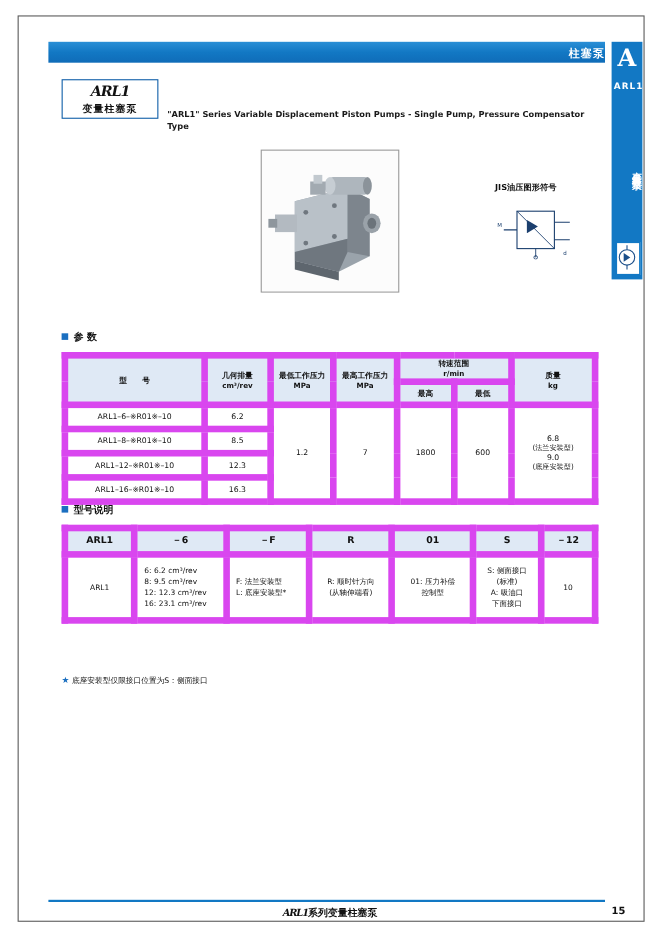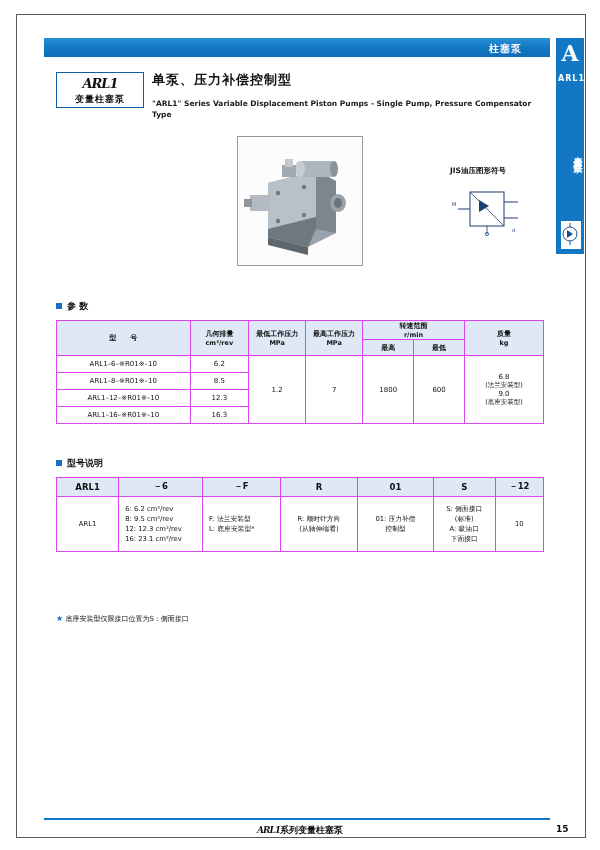--- a/index.html
+++ b/index.html
@@ -15,21 +15,21 @@
     position:absolute;left:16px;top:14px;width:568px;height:822px;
     border:1px solid #5b5b5b;
   }
 
   
   .hdr-bar{
     position:absolute;left:44px;top:38px;width:506px;height:19px;
     background:linear-gradient(to bottom,#2a8fd6 0%,#1278c4 50%,#0f6cb8 100%);
   }
   .hdr-bar .t{
-    position:absolute;right:28px;top:4px;color:#fff;font-size:10px;font-weight:bold;
+    position:absolute;right:0;top:4px;color:#fff;font-size:10px;font-weight:bold;
     letter-spacing:1px;
   }
 
   
   .side-tab{
     position:absolute;left:556px;top:38px;width:28px;height:216px;
     background:#1278c4;
   }
   .side-tab .letter{
     position:absolute;left:0;top:2px;width:28px;text-align:center;
@@ -89,21 +89,21 @@
   .sec{
     position:absolute;font-size:9px;font-weight:bold;color:#111;
   }
   .sec .sq{
     display:inline-block;width:6px;height:6px;background:#1b6fc0;margin-right:5px;
   }
 
   
   table{border-collapse:collapse;position:absolute;}
   td,th{
-    border:1px solid #d946ef;
+    border:6px solid #d946ef;
     text-align:center;vertical-align:middle;
     font-size:7px;color:#111;
     padding:0;
   }
   .thead td{background:#dfe9f5;font-weight:bold;}
   .t1{left:56px;top:320px;width:488px;}
   .t1 td{height:15px;}
   .t2{left:56px;top:477px;width:488px;}
   .cellsm{font-size:6.5px;}
   .note{
@@ -153,21 +153,20 @@
         <line x1="9" y1="20" x2="9" y2="24" stroke="#1b4f8a" stroke-width="1"></line>
       </svg>
     </div>
   </div>
 
   <div class="logo-box">
     <div class="l1">ARL1</div>
     <div class="l2">变量柱塞泵</div>
   </div>
 
-  <div class="title-cn">单泵、压力补偿控制型</div>
   <div class="title-en">"ARL1" Series Variable Displacement Piston Pumps - Single Pump, Pressure Compensator Type</div>
 
   <div class="photo">
     <svg width="124" height="128" viewBox="0 0 124 128">
       <rect x="0" y="0" width="124" height="128" fill="#fcfcfc"></rect>
 
       <polygon points="30,46 78,34 98,44 98,96 70,110 30,100" fill="#9aa3ab"></polygon>
       <polygon points="30,46 78,34 78,80 30,92" fill="#b9c1c8"></polygon>
       <polygon points="78,34 98,44 98,96 78,92" fill="#7d858d"></polygon>
       <polygon points="30,92 78,80 78,92 70,110 30,100" fill="#6f777f"></polygon>

